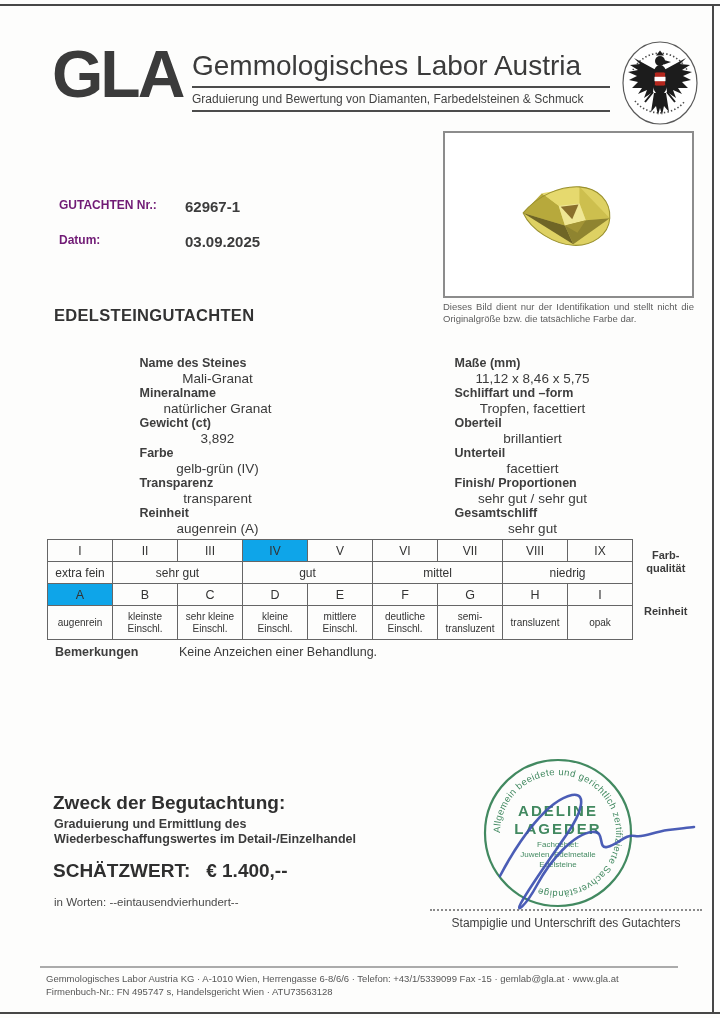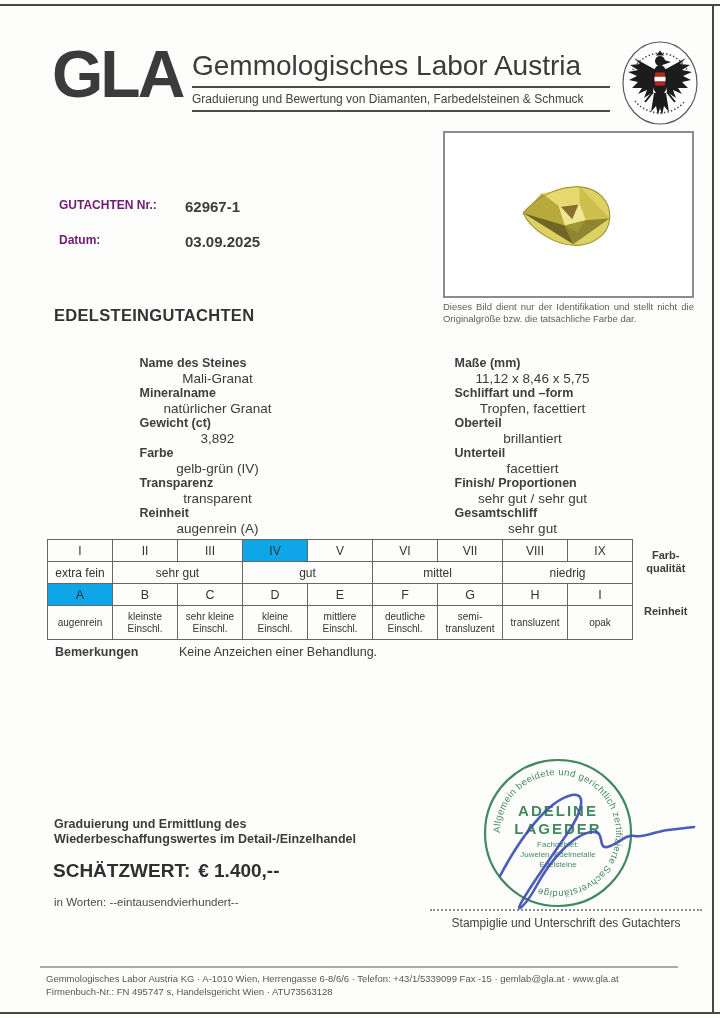--- a/index.html
+++ b/index.html
@@ -58,21 +58,21 @@
 
   
   .remarks { position:absolute; left:55px; top:645px; display:flex; font-size:12.5px; }
   .remarks-label { font-weight:bold; width:124px; color:#3e3e3e; }
   .remarks-text { color:#3a3a3a; }
 
   
   .purpose-heading { position:absolute; left:53px; top:792px; font-size:19px; font-weight:bold; color:#2f2f2f; }
   .purpose-line1 { position:absolute; left:54px; top:817px; font-size:12.5px; font-weight:bold; color:#3c3c3c; }
   .purpose-line2 { position:absolute; left:54px; top:832px; font-size:12.5px; font-weight:bold; color:#3c3c3c; }
-  .estimate-row { position:absolute; left:53px; top:860px; display:flex; gap:8px;
+  .estimate-row { position:absolute; left:53px; top:860px; display:flex; gap:16px;
                   font-size:19px; font-weight:bold; color:#2f2f2f; }
   .in-words { position:absolute; left:54px; top:896px; font-size:11.5px; color:#4a4a4a; }
 
   
   .stamp-svg { position:absolute; left:428px; top:736px; }
   .stamp-dotted { position:absolute; left:430px; top:909px; width:272px; border-top:2px dotted #8a8a8a; }
   .stamp-caption { position:absolute; left:430px; top:916px; width:272px; text-align:center;
                    font-size:12px; color:#3f3f3f; }
 
   
@@ -246,20 +246,21 @@
       <td>opak</td>
     </tr>
   </tbody>
     </table>
 
   <div class="remarks">
     <div class="remarks-label">Bemerkungen</div>
     <div class="remarks-text">Keine Anzeichen einer Behandlung.</div>
   </div>
 
+  <div class="purpose-heading">Zweck der Begutachtung:</div>
   <div class="purpose-line1">Graduierung und Ermittlung des</div>
   <div class="purpose-line2">Wiederbeschaffungswertes im Detail-/Einzelhandel</div>
   <div class="estimate-row">
     <span>SCHÄTZWERT:</span>
     <span>€ 1.400,--</span>
   </div>
   <div class="in-words">in Worten: --eintausendvierhundert--</div>
 
   <svg class="stamp-svg" width="282" height="178" viewBox="0 0 282 178">
     <g opacity="0.9">

